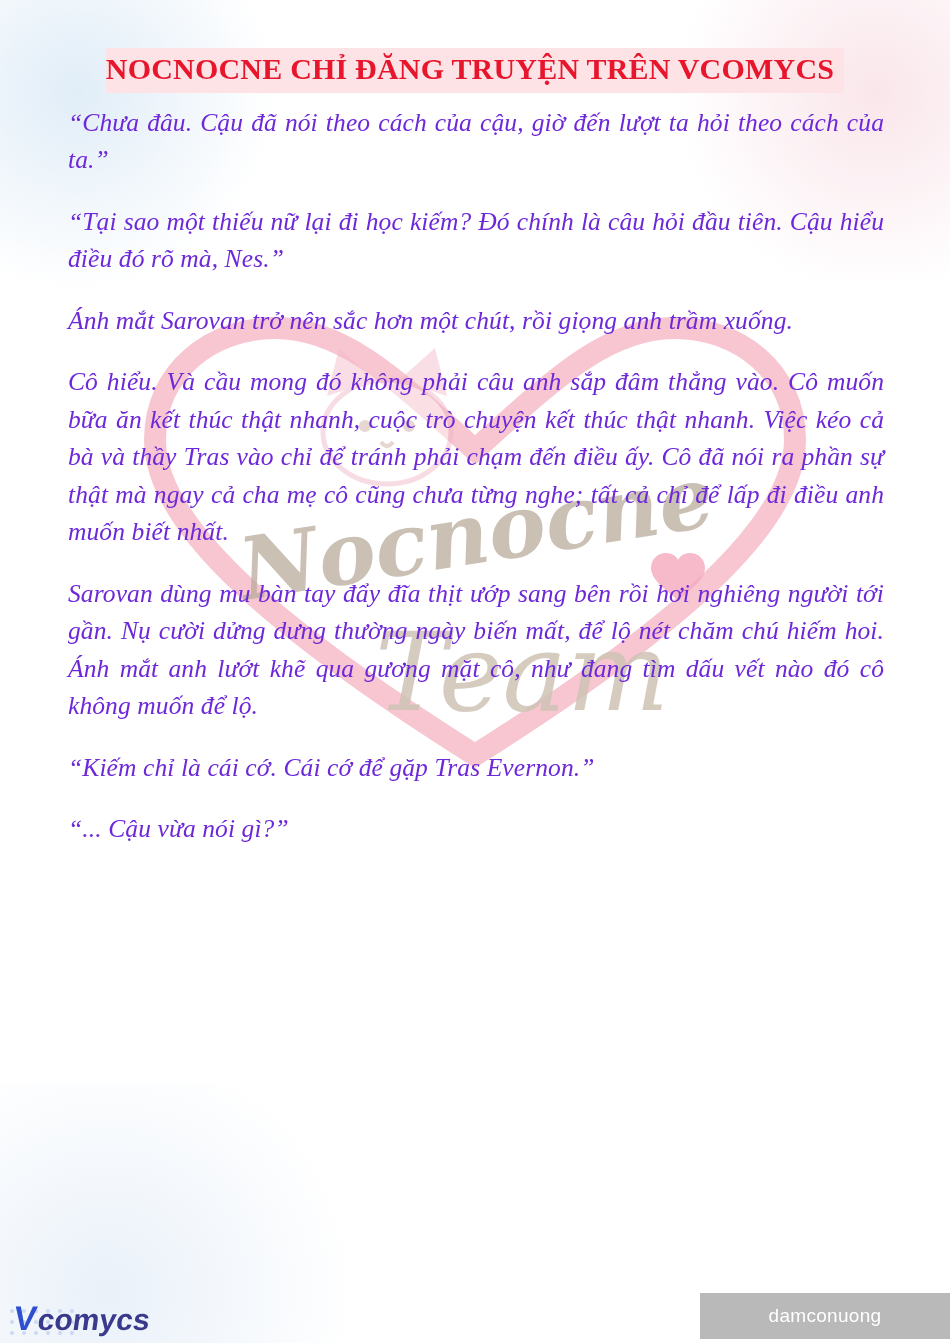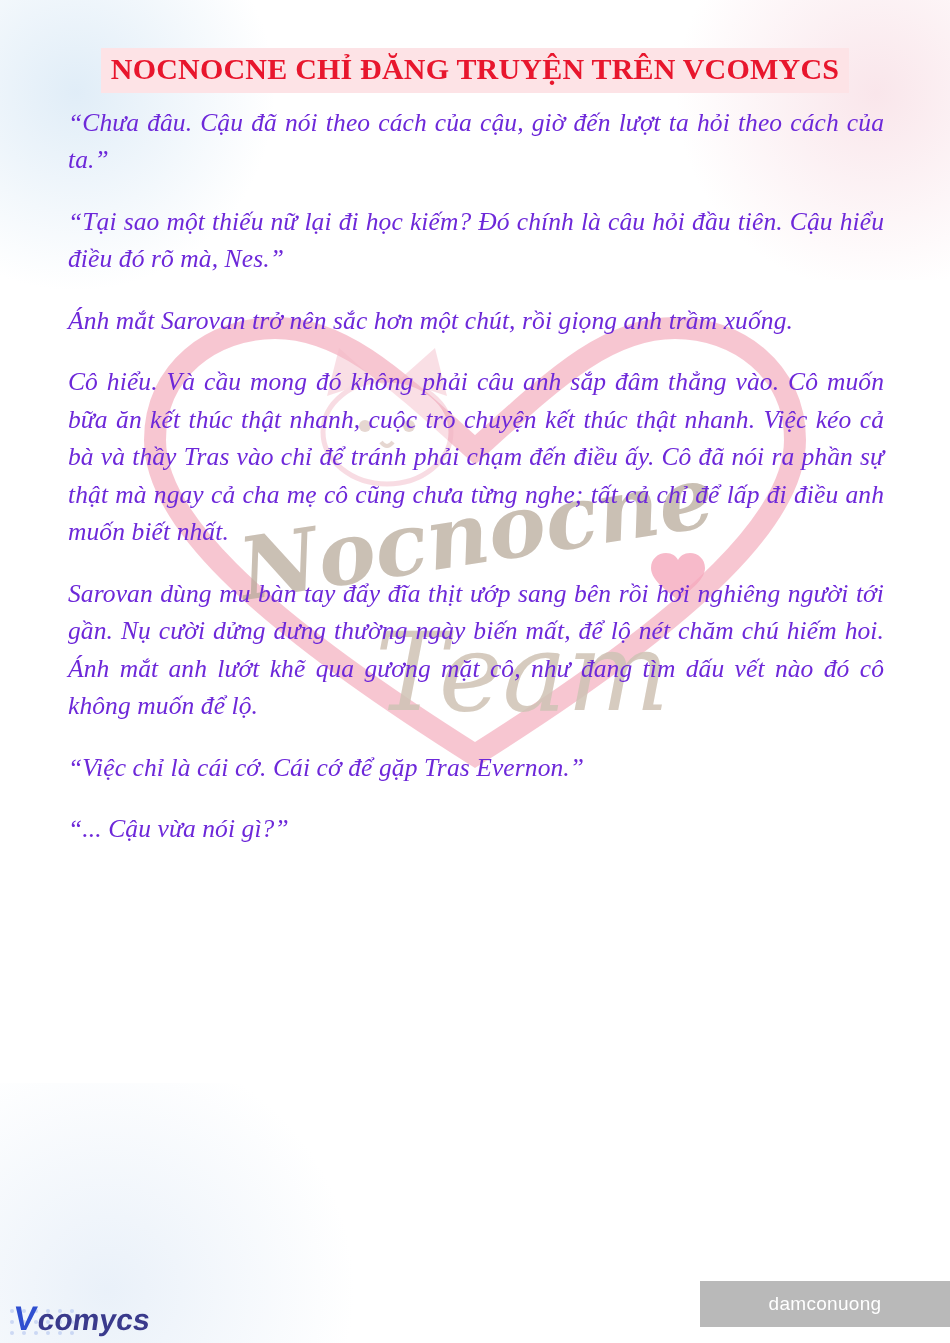--- a/index.html
+++ b/index.html
@@ -80,21 +80,21 @@
     z-index: 3;
   }
   #banner .banner-text {
     display: inline-block;
     background: #fde3e6;
     color: #e8162d;
     font-family: "Liberation Serif", serif;
     font-weight: bold;
     font-size: 30px;
     letter-spacing: 0.2px;
-    padding: 4px 10px 6px 10px;
+    padding: 4px 10px 6px 0;
     line-height: 1.15;
     white-space: nowrap;
   }
 
   
   #content {
     position: absolute;
     top: 104px;
     left: 68px;
     width: 816px;
@@ -152,21 +152,21 @@
     bottom: 4px;
     width: 140px;
     height: 34px;
     opacity: .55;
     pointer-events: none;
   }
 
   #footer-right {
     position: absolute;
     right: 0;
-    bottom: 16px;
+    bottom: 4px;
     height: 46px;
     min-width: 250px;
     background: #b9b9b9;
     display: flex;
     align-items: center;
     justify-content: center;
     z-index: 4;
   }
   #footer-right .fr-text {
     font-family: "Liberation Sans", sans-serif;
@@ -210,21 +210,21 @@
   <div id="banner">
     <span class="banner-text">NOCNOCNE CHỈ ĐĂNG TRUYỆN TRÊN VCOMYCS</span>
   </div>
 
   <div id="content">
     <p>“Chưa đâu. Cậu đã nói theo cách của cậu, giờ đến lượt ta hỏi theo cách của ta.”</p>
     <p>“Tại sao một thiếu nữ lại đi học kiếm? Đó chính là câu hỏi đầu tiên. Cậu hiểu điều đó rõ mà, Nes.”</p>
     <p>Ánh mắt Sarovan trở nên sắc hơn một chút, rồi giọng anh trầm xuống.</p>
     <p>Cô hiểu. Và cầu mong đó không phải câu anh sắp đâm thẳng vào. Cô muốn bữa ăn kết thúc thật nhanh, cuộc trò chuyện kết thúc thật nhanh. Việc kéo cả bà và thầy Tras vào chỉ để tránh phải chạm đến điều ấy. Cô đã nói ra phần sự thật mà ngay cả cha mẹ cô cũng chưa từng nghe; tất cả chỉ để lấp đi điều anh muốn biết nhất.</p>
     <p>Sarovan dùng mu bàn tay đẩy đĩa thịt ướp sang bên rồi hơi nghiêng người tới gần. Nụ cười dửng dưng thường ngày biến mất, để lộ nét chăm chú hiếm hoi. Ánh mắt anh lướt khẽ qua gương mặt cô, như đang tìm dấu vết nào đó cô không muốn để lộ.</p>
-    <p>“Việc chỉ là cái cớ. Cái cớ để gặp Tras Evernon.”</p>
+    <p>“Kiếm chỉ là cái cớ. Cái cớ để gặp Tras Evernon.”</p>
     <p class="last">“... Cậu vừa nói gì?”</p>
   </div>
 
   <div id="footer-left">
     <svg class="logo-dots" viewBox="0 0 140 34" aria-hidden="true">
       <g fill="#8fa8e8" opacity=".7">
         <circle cx="6" cy="6" r="2"></circle>
           <circle cx="18" cy="6" r="2"></circle>
           <circle cx="30" cy="6" r="2"></circle>
         <circle cx="42" cy="6" r="2"></circle>

